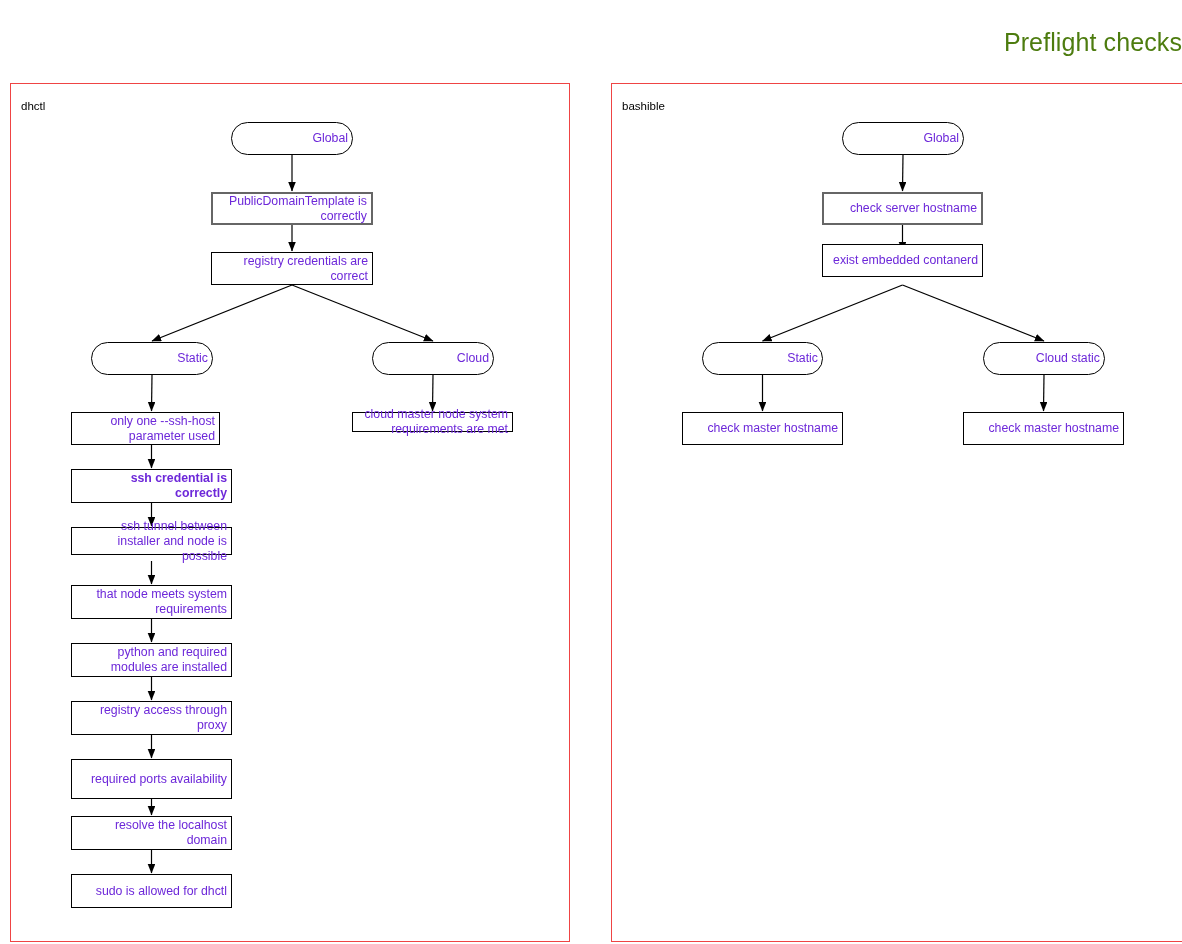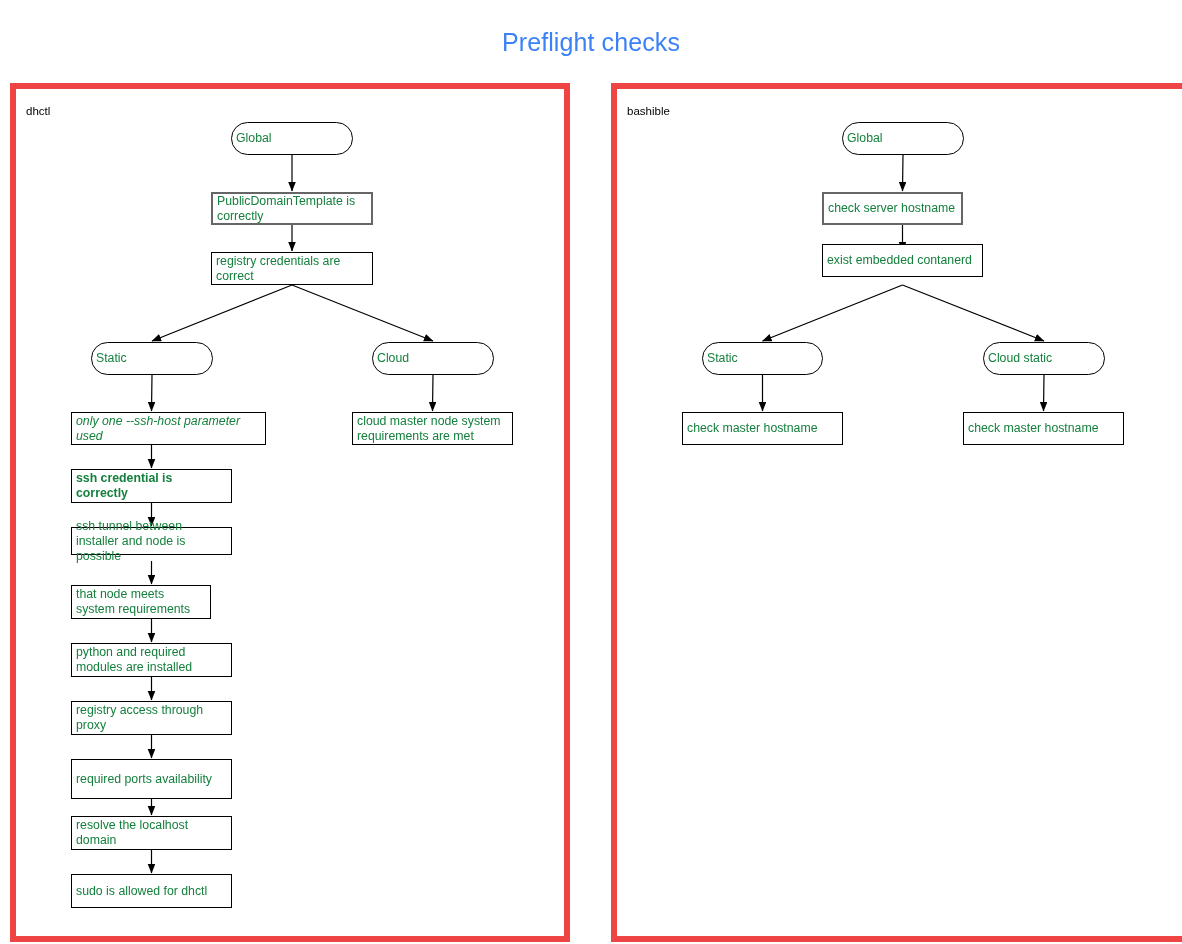--- a/index.html
+++ b/index.html
@@ -14,31 +14,31 @@
     font-family: "Liberation Sans", sans-serif;
     color: #000000;
     position: relative;
     overflow: hidden;
   }
   #page-title {
     position: absolute;
     left: 0;
     top: 0;
     width: 1182px;
-    text-align: center;
+    text-align: right;
     font-size: 25px;
     line-height: 38px;
     padding-top: 6px;
-    color: #3b82f6;
+    color: #4d7c0f;
     font-weight: normal;
     letter-spacing: 0.1px;
   }
   .panel {
     position: absolute;
-    border: 6px solid #ef4444;
+    border: 1px solid #ef4444;
     background: #ffffff;
     box-sizing: border-box;
   }
   #panel-dhctl {
     left: 10px;
     top: 83px;
     width: 560px;
     height: 859px;
   }
   #panel-bashible {
@@ -63,24 +63,24 @@
     height: 944px;
     pointer-events: none;
   }
   .node {
     position: absolute;
     box-sizing: border-box;
     background: #ffffff;
     display: flex;
     align-items: center;
     justify-content: center;
-    text-align: left;
+    text-align: right;
     font-size: 12.3px;
     line-height: 15px;
-    color: #15803d;
+    color: #6d28d9;
     border: 1px solid #000000;
     padding: 4px 4px;
   }
   .node.pill {
     border-radius: 17px;
   }
   .node.emph {
     border: 2px solid #666666;
   }
   .node span {
@@ -140,54 +140,54 @@
     </div>
     <div class="node" style="left: 211px; top: 252px; width: 162px; height: 33px;">
       <span>registry credentials are correct</span>
     </div>
     <div class="node pill" style="left: 91px; top: 342px; width: 122px; height: 33px;">
       <span>Static</span>
     </div>
     <div class="node pill" style="left: 372px; top: 342px; width: 122px; height: 33px;">
       <span>Cloud</span>
     </div>
-    <div class="node" style="left: 71px; top: 412px; width: 195px; height: 33px; font-style: italic;">
+    <div class="node" style="left: 71px; top: 412px; width: 149px; height: 33px;">
       <span>only one --ssh-host parameter used</span>
     </div>
-    <div class="node" style="left: 352px; top: 412px; width: 161px; height: 33px;">
+    <div class="node" style="left: 352px; top: 412px; width: 161px; height: 20px;">
       <span>cloud master node system requirements are met</span>
     </div>
     <div class="node" style="left: 71px; top: 469px; width: 161px; height: 34px; font-weight: bold;">
       <span>ssh credential is correctly</span>
     </div>
     <div class="node" style="left: 71px; top: 527px; width: 161px; height: 28px;">
       <span>ssh tunnel between installer and node is possible</span>
     </div>
-    <div class="node" style="left: 71px; top: 585px; width: 140px; height: 34px;">
+    <div class="node" style="left: 71px; top: 585px; width: 161px; height: 34px;">
       <span>that node meets system requirements</span>
     </div>
     <div class="node" style="left: 71px; top: 643px; width: 161px; height: 34px;">
       <span>python and required modules are installed</span>
     </div>
     <div class="node" style="left: 71px; top: 701px; width: 161px; height: 34px;">
       <span>registry access through proxy</span>
     </div>
     <div class="node" style="left: 71px; top: 759px; width: 161px; height: 40px;">
       <span>required ports availability</span>
     </div>
     <div class="node" style="left: 71px; top: 816px; width: 161px; height: 34px;">
       <span>resolve the localhost domain</span>
     </div>
     <div class="node" style="left: 71px; top: 874px; width: 161px; height: 34px;">
       <span>sudo is allowed for dhctl</span>
     </div>
     <div class="node pill" style="left: 842px; top: 122px; width: 122px; height: 33px;">
       <span>Global</span>
     </div>
-    <div class="node emph" style="left: 822px; top: 192px; width: 141px; height: 33px;">
+    <div class="node emph" style="left: 822px; top: 192px; width: 161px; height: 33px;">
       <span>check server hostname</span>
     </div>
     <div class="node" style="left: 822px; top: 244px; width: 161px; height: 33px;">
       <span>exist embedded contanerd</span>
     </div>
     <div class="node pill" style="left: 702px; top: 342px; width: 121px; height: 33px;">
       <span>Static</span>
     </div>
     <div class="node pill" style="left: 983px; top: 342px; width: 122px; height: 33px;">
       <span>Cloud static</span>

